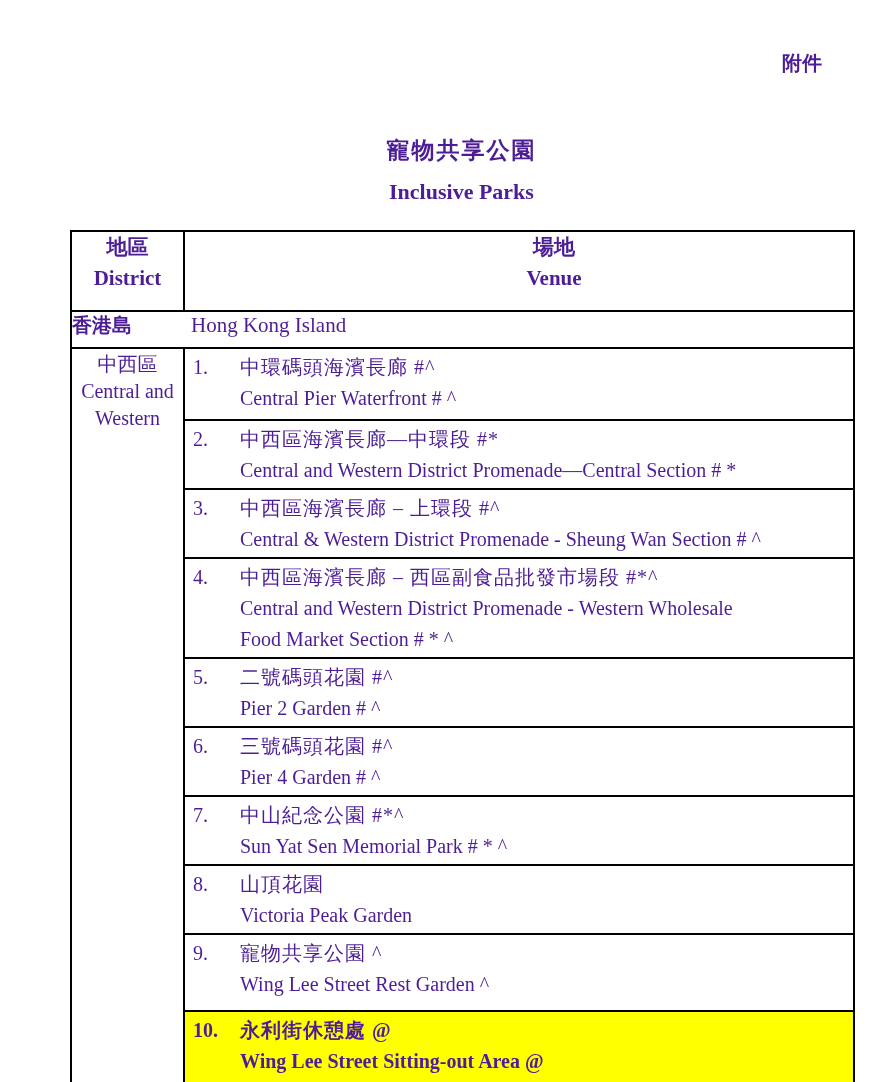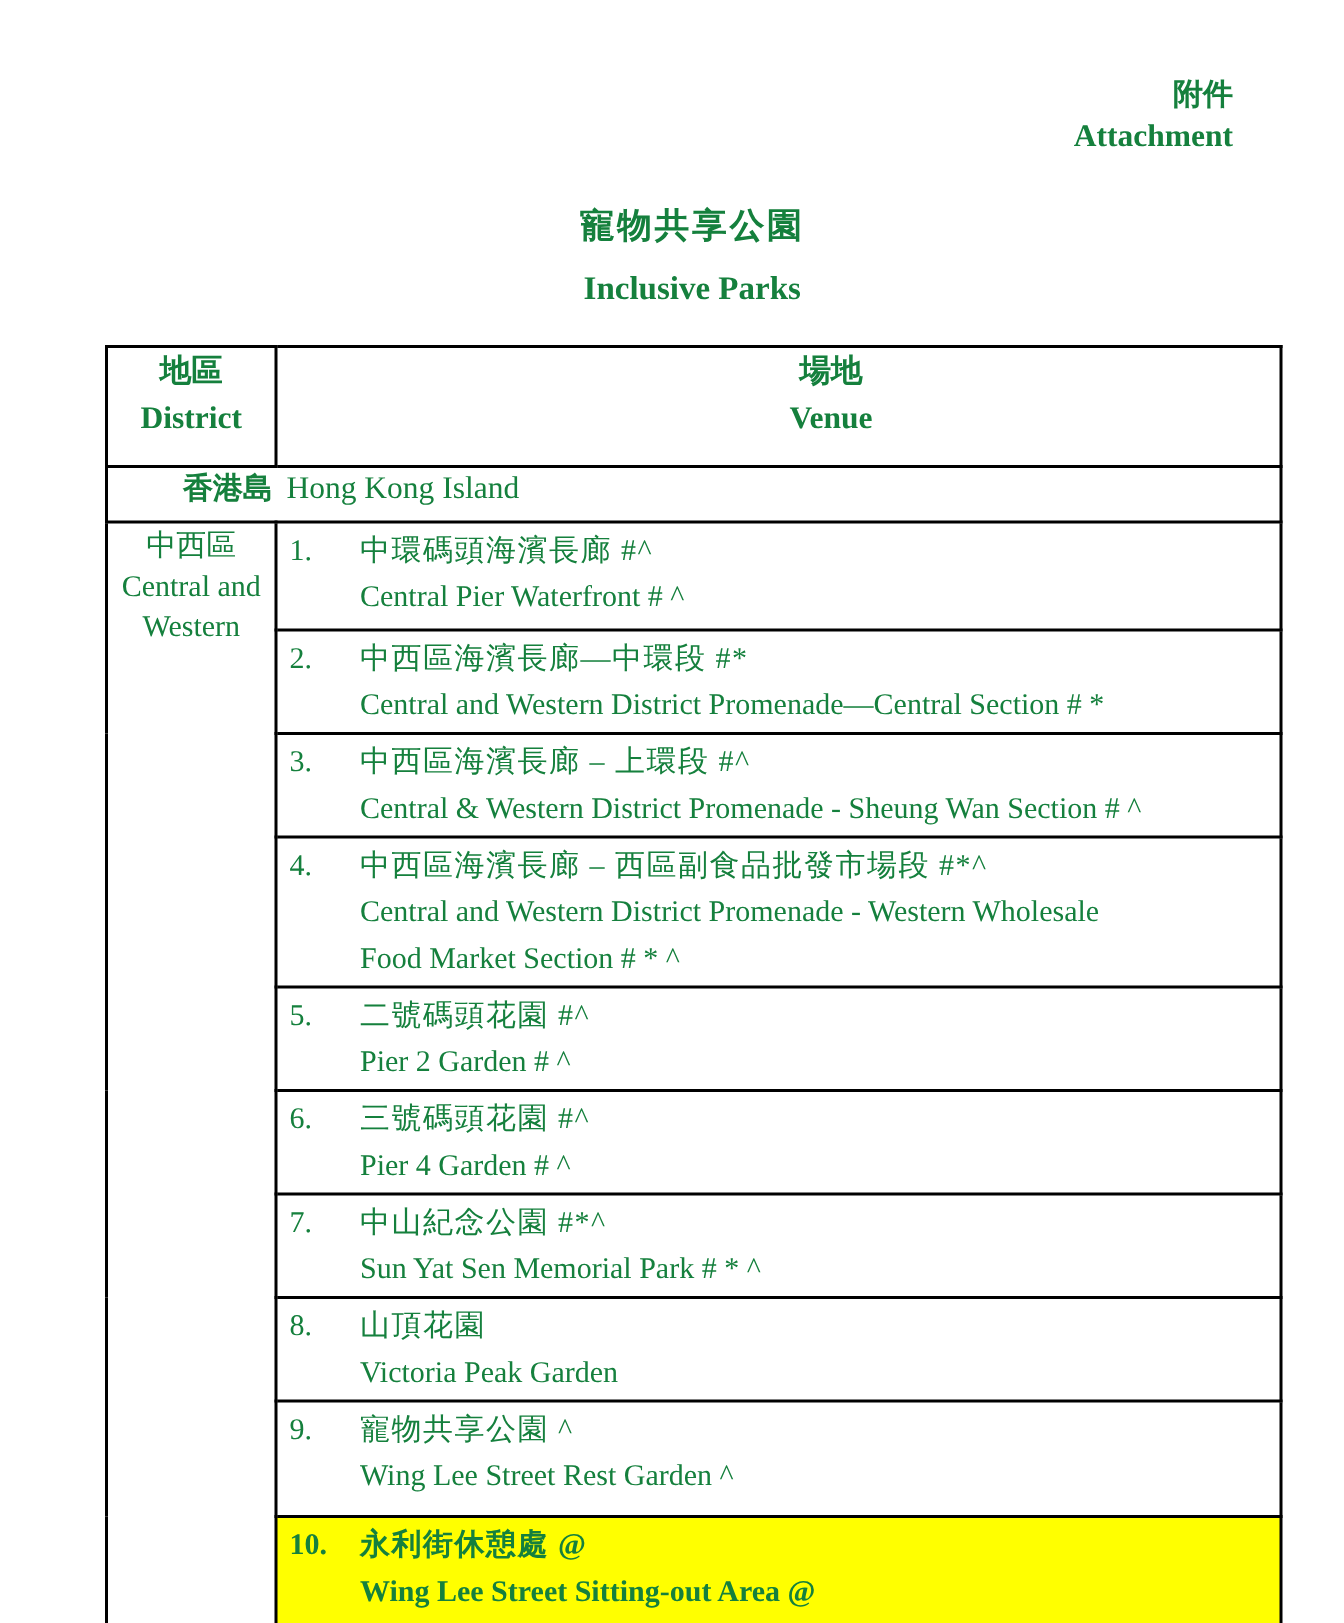--- a/index.html
+++ b/index.html
@@ -1,21 +1,21 @@
 <!DOCTYPE html>
 <html><head>
 <meta charset="utf-8">
 <style>
   * { margin:0; padding:0; box-sizing:border-box; }
   html,body { background:#ffffff; }
   .page {
     position:relative;
     width:896px; height:1082px;
     background:#ffffff;
-    color:#15803d;
+    color:#4c1d95;
     font-family:"Liberation Serif","DejaVu Serif",serif;
     overflow:hidden;
   }
   .attachment {
     position:absolute; top:50px; left:0; right:74px;
     text-align:right; font-weight:bold;
   }
   .attachment .att-zh { display:block; font-size:20px; line-height:27px; }
   .attachment .att-en { display:block; font-size:21px; line-height:27px; }
 
@@ -45,21 +45,21 @@
 
   tr.h-header { height:80px; }
   tr.h-region { height:37px; }
   tr.r1 { height:72px; } tr.r2 { height:68px; } tr.r3 { height:68px; }
   tr.r4 { height:97px; } tr.r5 { height:67px; } tr.r6 { height:68px; }
   tr.r7 { height:67px; } tr.r8 { height:68px; } tr.r9 { height:77px; }
   tr.r10 { height:77px; }
 
   td.region-cell { vertical-align:middle; }
   .region-inner { display:flex; align-items:baseline; }
-  .region-zh { width:110px; flex-shrink:0; text-align:right; font-weight:bold; font-size:20px; }
+  .region-zh { width:110px; flex-shrink:0; text-align:left; font-weight:bold; font-size:20px; }
   .region-en { font-size:21px; padding-left:9px; }
 
   td.district-cell {
     text-align:center; vertical-align:middle;
     font-size:20px; line-height:27px; padding:2px;
   }
 
   td.venue-cell { padding:3px 8px 2px 8px; }
   .venue-inner { display:flex; }
   .venue-num { width:47px; flex-shrink:0; font-size:20px; line-height:31px; }
@@ -69,21 +69,20 @@
 
   td.highlight { background:#ffff00; }
 </style>
 </head>
 <body>
 
 <div class="page">
 
   <div class="attachment">
     <span class="att-zh">附件</span>
-    <span class="att-en">Attachment</span>
   </div>
 
   <div class="title-zh">寵物共享公園</div>
   <div class="title-en">Inclusive Parks</div>
 
   <table class="parks">
     <colgroup>
       <col style="width:113px">
       <col style="width:670px">
     </colgroup>

